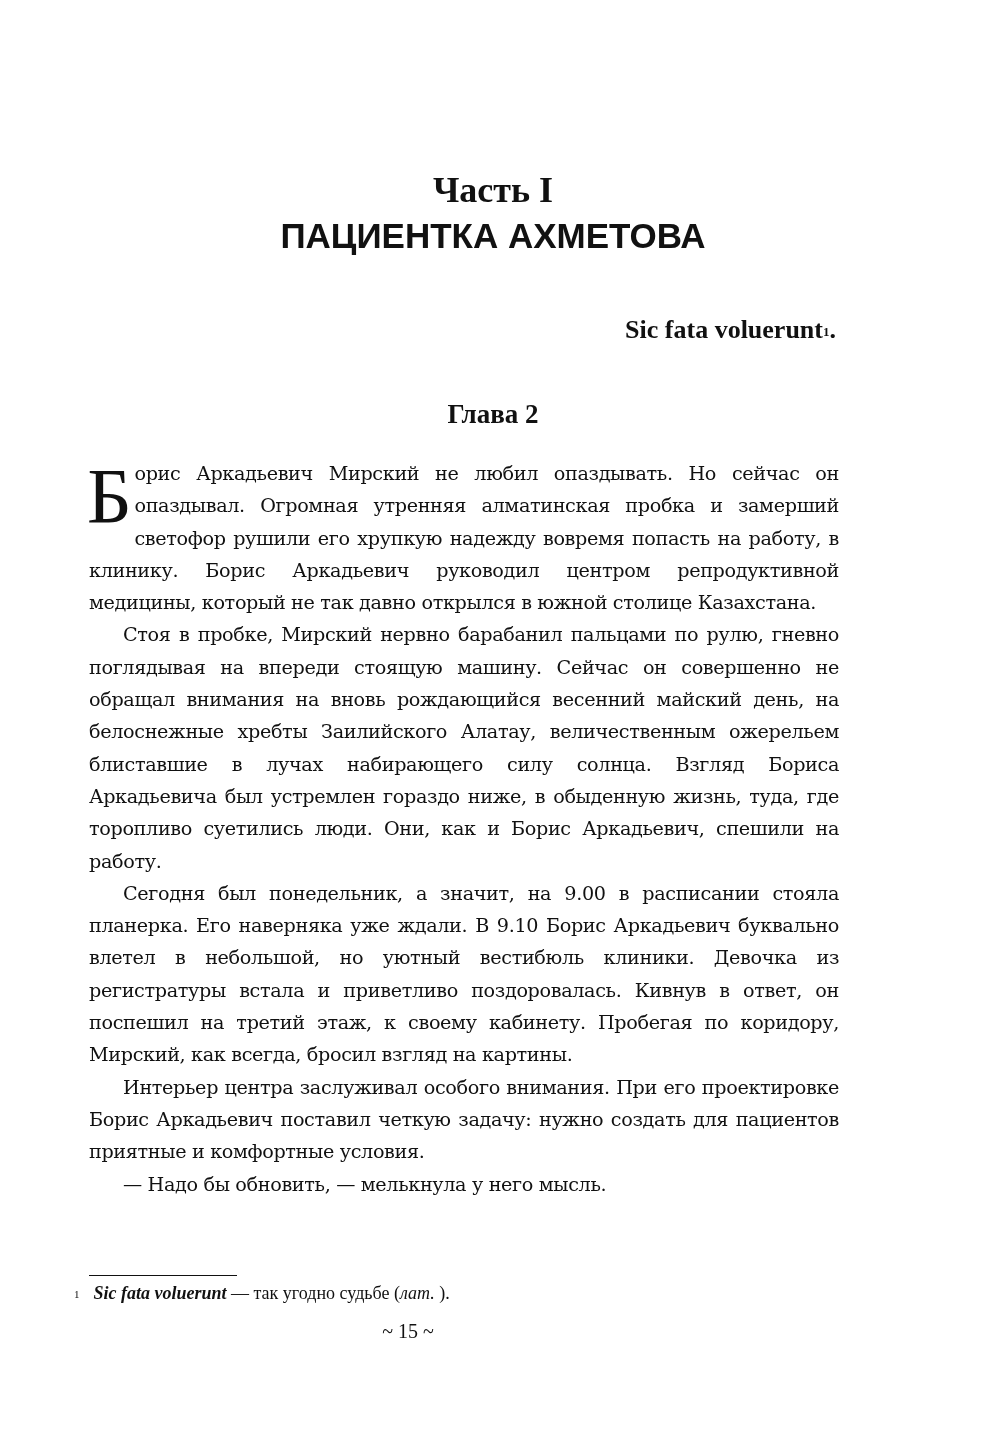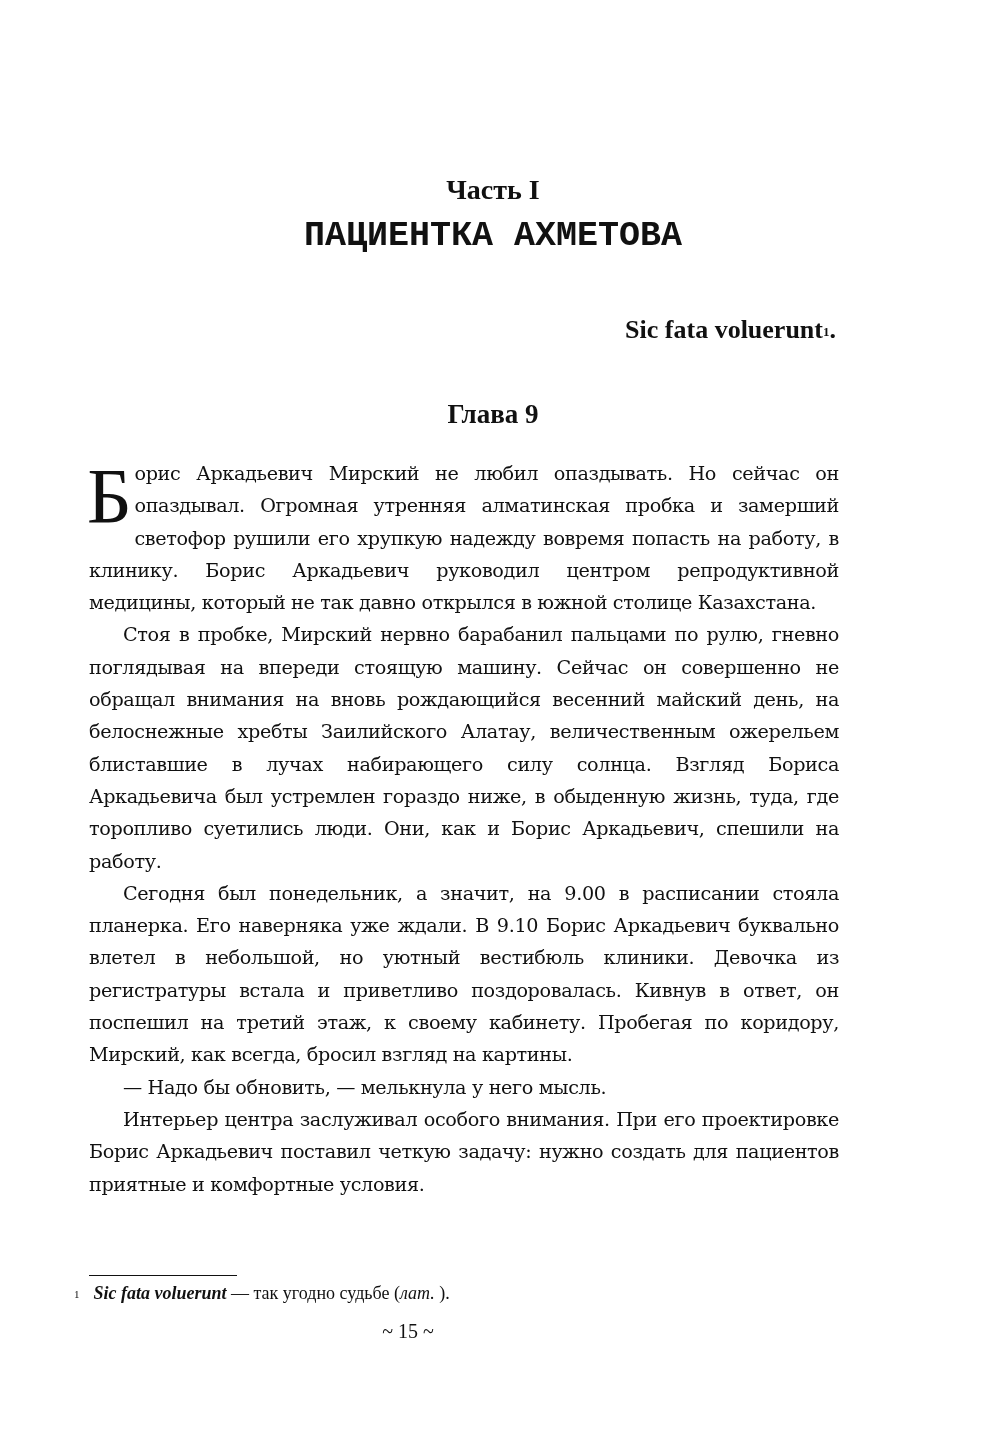--- a/index.html
+++ b/index.html
@@ -1,25 +1,25 @@
 <!DOCTYPE html>
 <html><head>
   <meta charset="utf-8">
   <style>
     html, body { margin: 0; padding: 0; background: #ffffff; }
     body { width: 986px; height: 1447px; position: relative; overflow: hidden; color: #111111; }
     .page { position: absolute; left: 0; top: 0; width: 986px; height: 1447px; }
     .part-title {
       position: absolute; left: 0; width: 986px; top: 170px; text-align: center;
-      font-family: "Liberation Serif", serif; font-weight: bold; font-size: 28px; line-height: 40px;
+      font-family: "Liberation Serif", serif; font-weight: bold; font-size: 36px; line-height: 40px;
       letter-spacing: 0px;
     }
     .part-subtitle {
       position: absolute; left: 0; width: 986px; top: 214px; text-align: center;
-      font-family: Liberation Mono, monospace; font-weight: bold; font-size: 35px; line-height: 44px;
+      font-family: Liberation Sans, sans-serif; font-weight: bold; font-size: 35px; line-height: 44px;
     }
     .epigraph {
       position: absolute; right: 150px; top: 314px;
       font-family: "Liberation Serif", serif; font-weight: bold; font-size: 26px; line-height: 32px;
     }
     .epigraph sup { font-size: 13px; vertical-align: top; position: relative; top: 2px; }
     .chapter-title {
       position: absolute; left: 0; width: 986px; top: 396px; text-align: center;
       font-family: "Liberation Serif", serif; font-weight: bold; font-size: 27px; line-height: 36px;
     }
@@ -54,28 +54,28 @@
 
 <div class="page">
 
   <div class="part-title">Часть I</div>
   <div class="part-subtitle">ПАЦИЕНТКА АХМЕТОВА</div>
 
   <div class="epigraph">
     <span>Sic fata voluerunt</span><sup>1</sup><span>.</span>
   </div>
 
-  <div class="chapter-title">Глава 9</div>
+  <div class="chapter-title">Глава 2</div>
 
   <div class="body-text">
     <p class="first"><span class="dropcap">Б</span><span>орис Аркадьевич Мирский не любил опаздывать. Но сейчас он опаздывал. Огромная утренняя алматинская пробка и замерший светофор рушили его хрупкую надежду вовремя попасть на работу, в клинику. Борис Аркадьевич руководил центром репродуктивной медицины, который не так давно открылся в южной столице Казахстана.</span></p>
     <p>Стоя в пробке, Мирский нервно барабанил пальцами по рулю, гневно поглядывая на впереди стоящую машину. Сейчас он совершенно не обращал внимания на вновь рождающийся весенний майский день, на белоснежные хребты Заилийского Алатау, величественным ожерельем блиставшие в лучах набирающего силу солнца. Взгляд Бориса Аркадьевича был устремлен гораздо ниже, в обыденную жизнь, туда, где торопливо суетились люди. Они, как и Борис Аркадьевич, спешили на работу.</p>
     <p>Сегодня был понедельник, а значит, на 9.00 в расписании стояла планерка. Его наверняка уже ждали. В 9.10 Борис Аркадьевич буквально влетел в небольшой, но уютный вестибюль клиники. Девочка из регистратуры встала и приветливо поздоровалась. Кивнув в ответ, он поспешил на третий этаж, к своему кабинету. Пробегая по коридору, Мирский, как всегда, бросил взгляд на картины.</p>
+    <p>Интерьер центра заслуживал особого внимания. При его проектировке Борис Аркадьевич поставил четкую задачу: нужно создать для пациентов приятные и комфортные условия.</p>
     <p>— Надо бы обновить, — мелькнула у него мысль.</p>
-    <p>Интерьер центра заслуживал особого внимания. При его проектировке Борис Аркадьевич поставил четкую задачу: нужно создать для пациентов приятные и комфортные условия.</p>
   </div>
 
   <div class="footnote-rule"></div>
   <div class="footnote">
     <span class="fn-num">1</span><span class="fn-term">Sic fata voluerunt</span><span> — так угодно судьбе (</span><span class="fn-abbr">лат.</span><span> ).</span>
   </div>
 
   <div class="page-number">~ 15 ~</div>
 
 </div>

